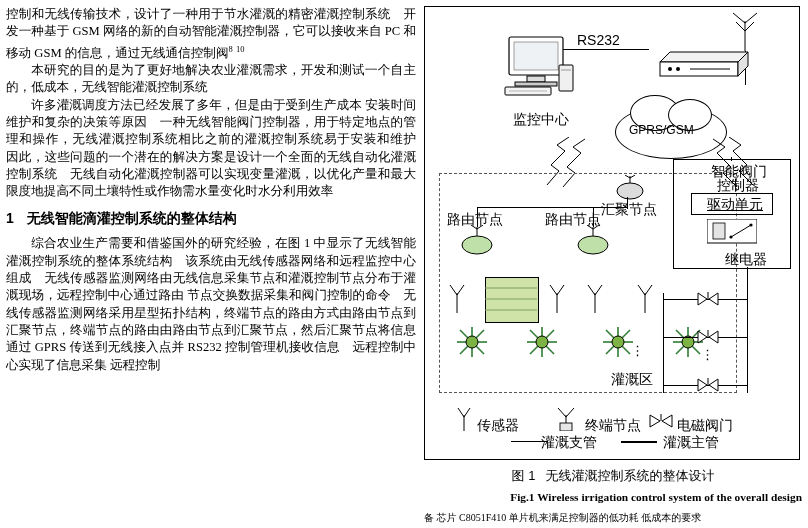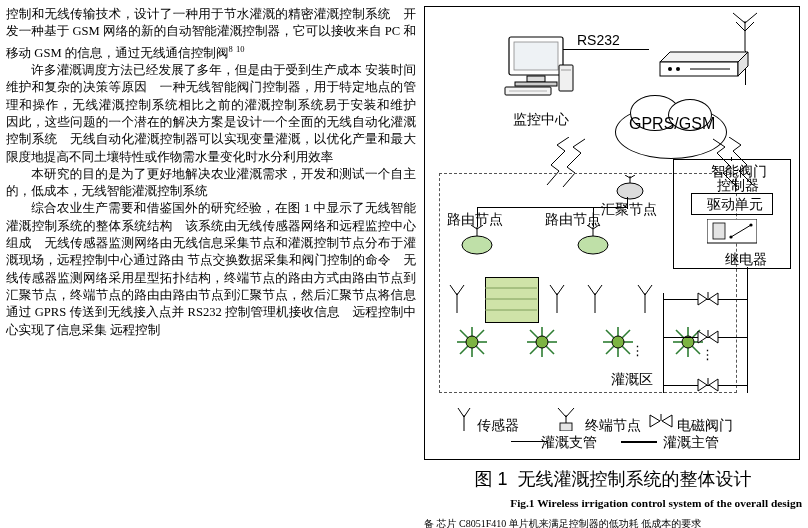--- a/index.html
+++ b/index.html
@@ -29,21 +29,21 @@
   
   .col-right{
     position:absolute;left:424px;top:6px;width:378px;height:516px;
   }
   .figbox{
     position:relative;width:374px;height:452px;
     border:1px solid #000;
     background:#fff;
   }
   .fig-caption-cn{
-    margin-top:7px;text-align:center;font-size:18px;font-family:"Liberation Sans", sans-serif;
+    margin-top:7px;text-align:center;font-size:13px;font-family:"Liberation Sans", sans-serif;
   }
   .fig-caption-cn .fignum{margin-right:10px;}
   .fig-caption-en{
     margin-top:6px;text-align:right;font-size:11.4px;font-weight:bold;
     font-family:"Liberation Serif", serif;
   }
   .right-tail{
     margin-top:6px;font-size:10px;line-height:17.3px;text-align:justify;
   }
 
@@ -68,24 +68,27 @@
 </style>
 </head>
 <body>
 
 <div class="page">
 
   <div class="col-left">
 
     <p><span>控制和无线传输技术，设计了一种用于节水灌溉的精密灌溉控制系统　开发一种基于 GSM 网络的新的自动智能灌溉控制器，它可以接收来自 PC 和移动 GSM 的信息，通过无线通信控制阀</span><span class="sup">8</span>&nbsp;<span class="sup">10</span></p>
 
+    <p class="indent">本研究的目的是为了更好地解决农业灌溉需求，开发和测试一个自主的，低成本，无线智能灌溉控制系统</p>
+
     <p class="indent">许多灌溉调度方法已经发展了多年，但是由于受到生产成本 安装时间 维护和复杂的决策等原因　一种无线智能阀门控制器，用于特定地点的管理和操作，无线灌溉控制系统相比之前的灌溉控制系统易于安装和维护　因此，这些问题的一个潜在的解决方案是设计一个全面的无线自动化灌溉控制系统　无线自动化灌溉控制器可以实现变量灌溉，以优化产量和最大限度地提高不同土壤特性或作物需水量变化时水分利用效率</p>
 
-    <p class="indent">本研究的目的是为了更好地解决农业灌溉需求，开发和测试一个自主的，低成本，无线智能灌溉控制系统</p>
-
+    <div class="heading">
+      <span class="num">1</span><span>无线智能滴灌控制系统的整体结构</span>
+    </div>
 
     <p class="indent">综合农业生产需要和借鉴国外的研究经验，在图 1 中显示了无线智能灌溉控制系统的整体系统结构　该系统由无线传感器网络和远程监控中心组成　无线传感器监测网络由无线信息采集节点和灌溉控制节点分布于灌溉现场，远程控制中心通过路由 节点交换数据采集和阀门控制的命令　无线传感器监测网络采用星型拓扑结构，终端节点的路由方式由路由节点到汇聚节点，终端节点的路由由路由节点到汇聚节点，然后汇聚节点将信息通过 GPRS 传送到无线接入点并 RS232 控制管理机接收信息　远程控制中心实现了信息采集 远程控制</p>
   </div>
 
   <div class="col-right">
 
     <div class="figbox">
 
       <svg class="f" style="left:300px;top:4px;" width="40" height="42">
         <line x1="20" y1="10" x2="20" y2="40" stroke="#000" stroke-width="1"></line>
@@ -116,21 +119,21 @@
         <rect x="2" y="52" width="46" height="8" rx="1" fill="#f4f4f4" stroke="#000" stroke-width="1"></rect>
         <line x1="6" y1="56" x2="44" y2="56" stroke="#999" stroke-width="0.7"></line>
         <rect x="56" y="30" width="14" height="26" rx="1" fill="#f0f0f0" stroke="#000" stroke-width="1"></rect>
         <line x1="58" y1="35" x2="68" y2="35" stroke="#777" stroke-width="0.7"></line>
       </svg>
       <div class="lbl" style="left:88px;top:104px;">监控中心</div>
 
       <div class="cloud" style="left:190px;top:98px;width:110px;height:52px;"></div>
       <div class="cloud" style="left:205px;top:88px;width:48px;height:34px;"></div>
       <div class="cloud" style="left:243px;top:92px;width:42px;height:30px;"></div>
-      <div class="lbl" style="left:204px;top:108px;font-size:16px;">GPRS/GSM</div>
+      <div class="lbl" style="left:204px;top:116px;font-size:12px;">GPRS/GSM</div>
 
       <svg class="f" style="left:120px;top:130px;" width="86" height="52">
         <polyline points="2,48 14,34 6,28 20,14 12,8 24,0" fill="none" stroke="#000" stroke-width="1"></polyline>
         <polyline points="18,50 30,36 22,30 36,16 28,10 40,2" fill="none" stroke="#000" stroke-width="1"></polyline>
       </svg>
       <svg class="f" style="left:286px;top:130px;" width="70" height="54">
         <polyline points="2,2 14,10 6,16 20,30 12,36 26,50" fill="none" stroke="#000" stroke-width="1"></polyline>
         <polyline points="18,0 30,8 22,14 36,28 28,34 42,48" fill="none" stroke="#000" stroke-width="1"></polyline>
       </svg>
 
@@ -229,21 +232,21 @@
         </g>
         <circle cx="17" cy="17" r="6" fill="#7cb342" stroke="#000" stroke-width="1"></circle>
       </svg>
 
       <div class="lbl" style="left:186px;top:364px;">灌溉区</div>
 
       <div class="box-line" style="left:248px;top:152px;width:116px;height:108px;"></div>
       <div class="lbl" style="left:286px;top:156px;text-align:left;">智能阀门</div>
       <div class="lbl" style="left:292px;top:170px;">控制器</div>
       <div class="box-line" style="left:266px;top:186px;width:80px;height:20px;"></div>
-      <div class="lbl" style="left:282px;top:189px;">驱动单元</div>
+      <div class="lbl" style="left:282px;top:189px;text-decoration:underline;">驱动单元</div>
       <svg class="f" style="left:282px;top:212px;" width="50" height="28">
         <rect x="0" y="0" width="50" height="24" fill="#fff" stroke="#000" stroke-width="1"></rect>
         <rect x="6" y="4" width="12" height="16" fill="#e4e4e4" stroke="#000" stroke-width="0.8"></rect>
         <line x1="24" y1="18" x2="44" y2="6" stroke="#000" stroke-width="1"></line>
         <circle cx="24" cy="18" r="1.6" fill="#000"></circle>
         <circle cx="44" cy="6" r="1.6" fill="#000"></circle>
       </svg>
       <div class="lbl" style="left:300px;top:244px;">继电器</div>
 
       <div class="vline" style="left:306px;top:150px;height:4px;"></div>

